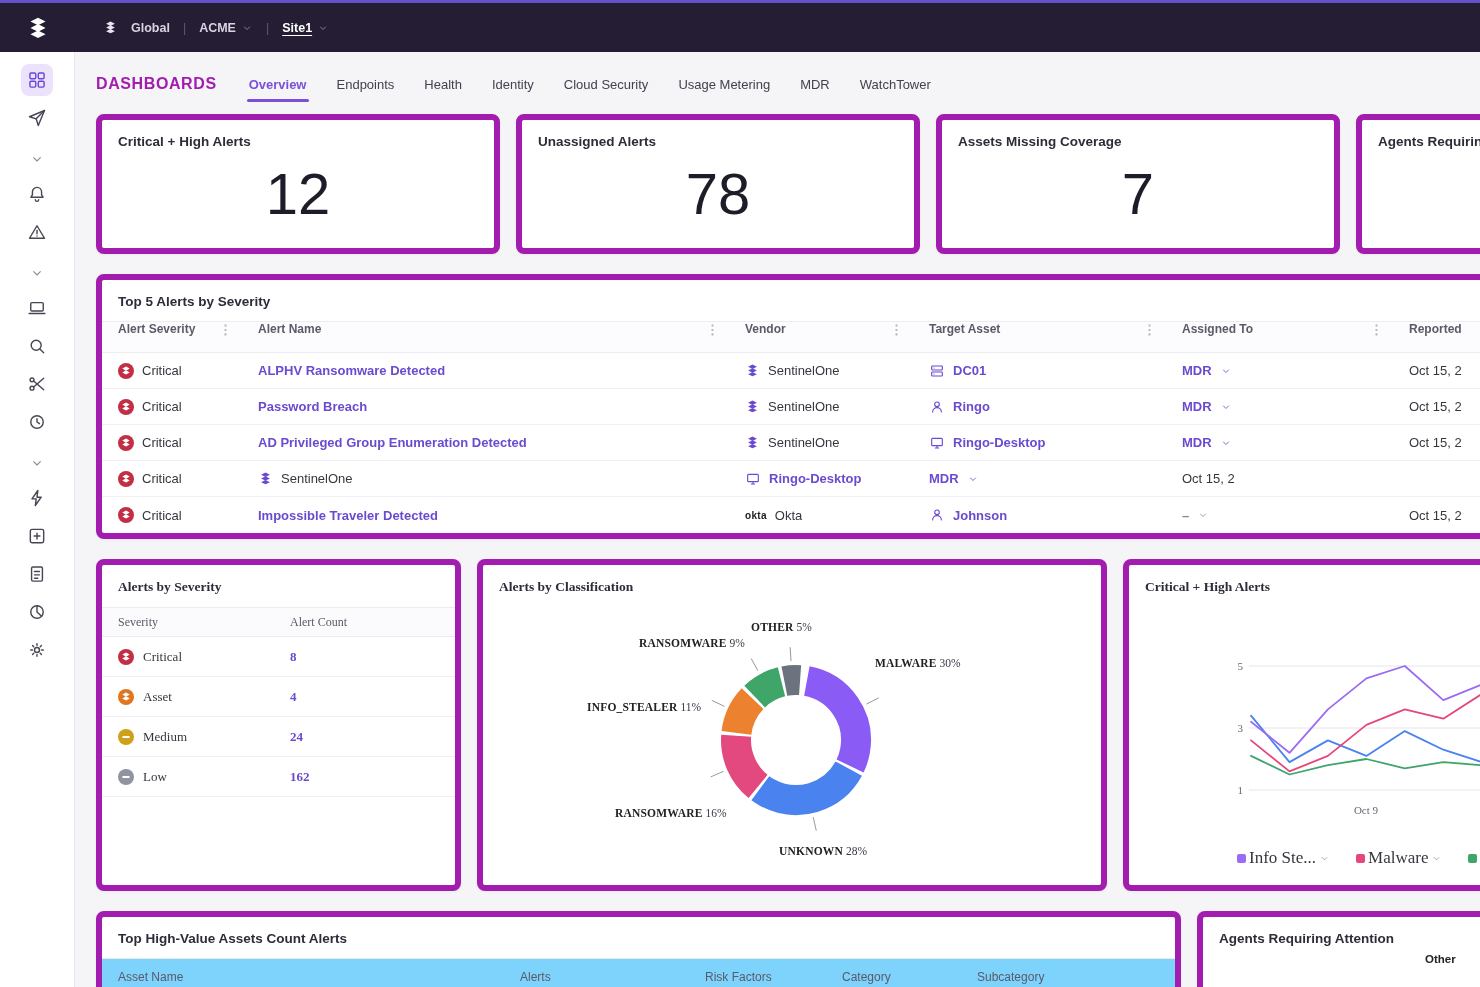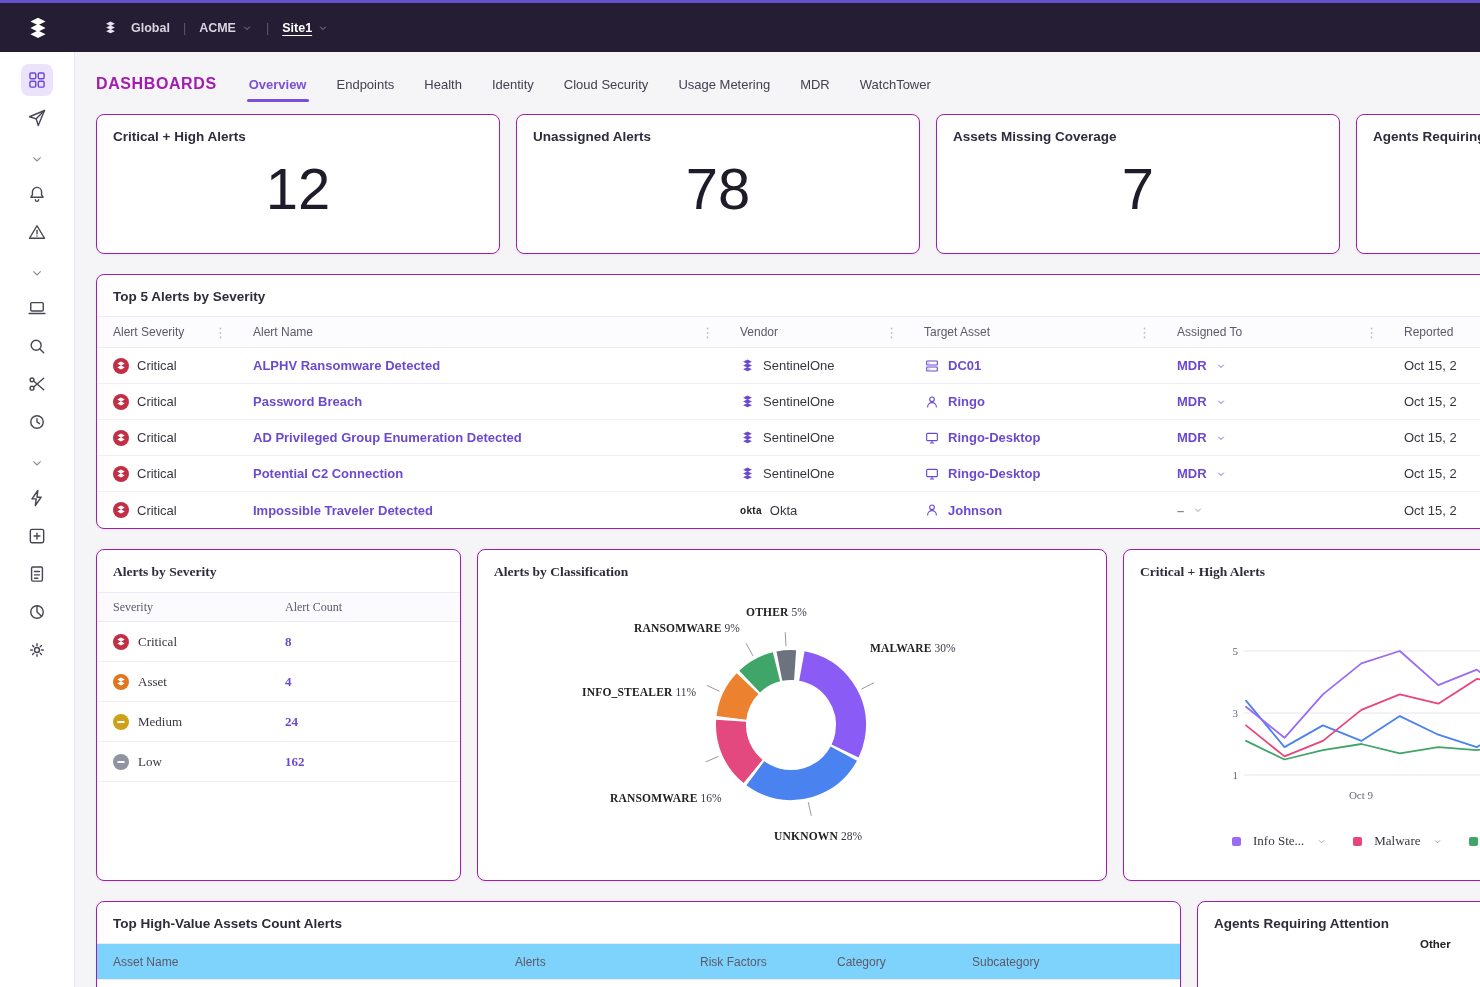--- a/index.html
+++ b/index.html
@@ -35,35 +35,35 @@
 
   .page-head  { display:flex; align-items:flex-end; height:40px; margin-bottom:12px; }
   .page-title { font-size:16px; font-weight:700; color:#a21caf; letter-spacing:.6px;
                 margin-right:30px; padding-bottom:9px; }
   .tabs { display:flex; gap:26px; }
   .tab  { font-size:13px; color:#45404f; padding:0 2px 10px; cursor:pointer; position:relative; white-space:nowrap; }
   .tab.active { color:#7a50d8; font-weight:700; }
   .tab.active::after { content:""; position:absolute; left:0; right:0; bottom:0; height:3px;
                        border-radius:2px; background:#7a50d8; }
 
-  .card { background:#fff; border:1px solid #a21caf; border-radius:8px; box-shadow:0 1px 3px rgba(25,15,45,.05); }
+  .card { background:#fff; border:6px solid #a21caf; border-radius:8px; box-shadow:0 1px 3px rgba(25,15,45,.05); }
   .card-title { font-size:13.5px; font-weight:700; color:#2f2b3a; padding:0 16px 12px; }
 
   
   .stat-grid { display:grid; grid-template-columns:repeat(4,404px); gap:16px; margin-bottom:20px; }
   .stat-card { height:140px; position:relative; padding:14px 16px; cursor:pointer; }
   .stat-title{ font-size:13.5px; font-weight:700; color:#2f2b3a; white-space:nowrap; }
   .stat-value{ position:absolute; left:0; right:0; top:40px; text-align:center;
                font-size:58px; font-weight:400; color:#1f1b29; }
 
   
   #top-alerts { margin-bottom:20px; padding-top:14px; }
   .t5-grid { display:grid; grid-template-columns:140px 487px 184px 253px 227px 373px; align-items:center; }
   .t5-head { height:32px; border-top:1px solid #edebf2; border-bottom:1px solid #edebf2; background:#fcfbfd; }
-  .hcell   { display:flex; align-items:center; height:100%; padding:0 10px 0 16px; font-size:12px; color:#5d5968; }
+  .hcell   { display:flex; align-items:flex-start; height:100%; padding:0 10px 0 16px; font-size:12px; color:#5d5968;font-weight:bold; }
   .kebab   { margin-left:auto; color:#b9b5c4; font-size:13px; cursor:pointer; }
   .t5-row  { height:36px; border-bottom:1px solid #f1eff5; }
   .t5-row:last-child { border-bottom:none; }
   .cell    { padding-left:16px; font-size:13px; color:#39353f; display:flex; align-items:center; gap:8px; white-space:nowrap; }
   .link    { color:#6b4ad0; font-weight:700; cursor:pointer; }
   .okta-word { font-weight:700; font-size:10px; letter-spacing:.3px; color:#1c1c21; }
   .chev-sm { display:inline-flex; color:#6b4ad0; }
   .chev-gry{ display:inline-flex; color:#8f8b9a; }
   .dash    { color:#8a8794; font-weight:700; }
   .s1mark  { display:inline-flex; color:#6b4ad0; }
@@ -82,21 +82,21 @@
   .sev-row .c1 { display:flex; align-items:center; gap:9px; padding-left:16px; }
   .sev-row .c2 { padding-left:16px; }
 
   #donut-wrap { position:absolute; left:198px; top:60px; }
   .dlabel { position:absolute; font-size:11.5px; color:#222; white-space:nowrap; }
   .dlabel b { font-weight:700; letter-spacing:.2px; }
   .dlabel span { color:#3a3644; font-weight:400; }
 
   #trend-svg { position:absolute; left:92px; top:83px; }
   .legend  { position:absolute; left:108px; top:283px; display:flex; gap:26px; align-items:center; }
-  .lg-item { display:flex; align-items:center; gap:12px; font-size:13px; color:#39353f; cursor:pointer; white-space:nowrap; }
+  .lg-item { display:flex; align-items:center; gap:3px; font-size:17px; color:#39353f; cursor:pointer; white-space:nowrap; }
   .lg-sq   { width:9px; height:9px; border-radius:2px; }
   .lg-chev { display:inline-flex; color:#8f8b9a; }
 
   
   .bot-grid { display:grid; grid-template-columns:1085px 563px; gap:16px; }
   .bot-card { height:150px; position:relative; padding-top:14px; }
   .assets-head { display:grid; grid-template-columns:402px 185px 137px 135px 1fr; height:37px; align-items:center;
                  border-top:1px solid #edebf2; border-bottom:1px solid #edebf2; background:#7dd3fc;
                  font-size:12px; color:#5d5968; }
   .assets-head div { padding-left:16px; }
@@ -447,23 +447,20 @@
             <div class="t5-grid t5-row">
               <div class="cell">
                 <svg width="16" height="16" viewBox="0 0 16 16">
                   <circle cx="8" cy="8" r="8" fill="#c22f44"></circle>
                   <path d="M8 3.4 L11.7 5.6 L8 7.8 L4.3 5.6 Z" fill="#fff"></path>
                   <path d="M8 7.2 L11.7 9.4 L8 11.6 L4.3 9.4 Z" fill="#fff"></path>
                 </svg>
                 <span>Critical</span>
               </div>
               <div class="cell">
-                <span class="link">Potential C2 Connection</span>
-              </div>
-              <div class="cell">
                 <span class="s1mark">
                   <svg viewBox="0 0 24 24" width="15" height="15" fill="currentColor" stroke="none">
                     <path d="M12 2.5 L19 6 L12 9.5 L5 6 Z"></path>
                     <path d="M12 8.4 L19 11.9 L12 15.4 L5 11.9 Z"></path>
                     <path d="M12 14.3 L19 17.8 L12 21.3 L5 17.8 Z"></path>
                   </svg>
                 </span>
                 <span>SentinelOne</span>
               </div>
               <div class="cell">

